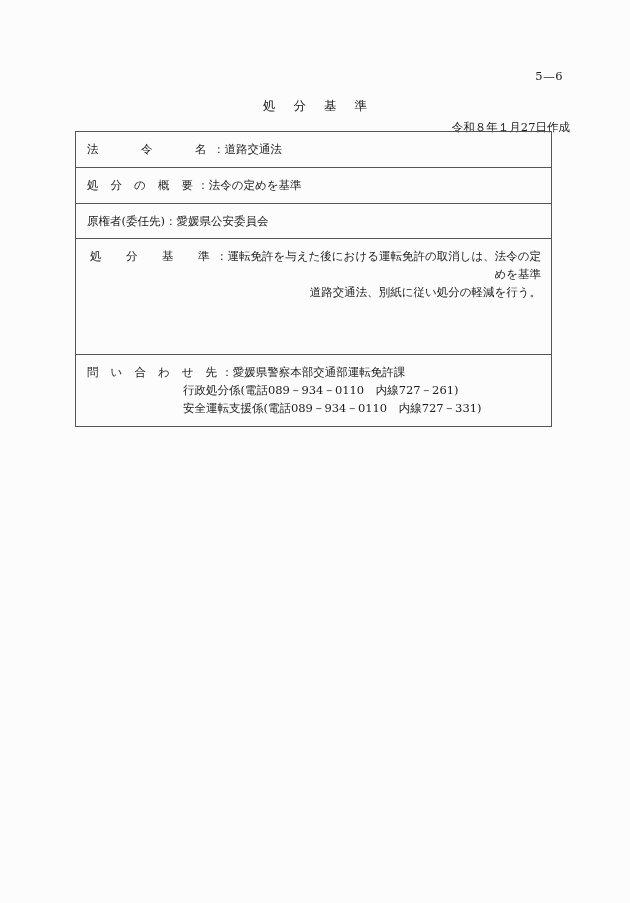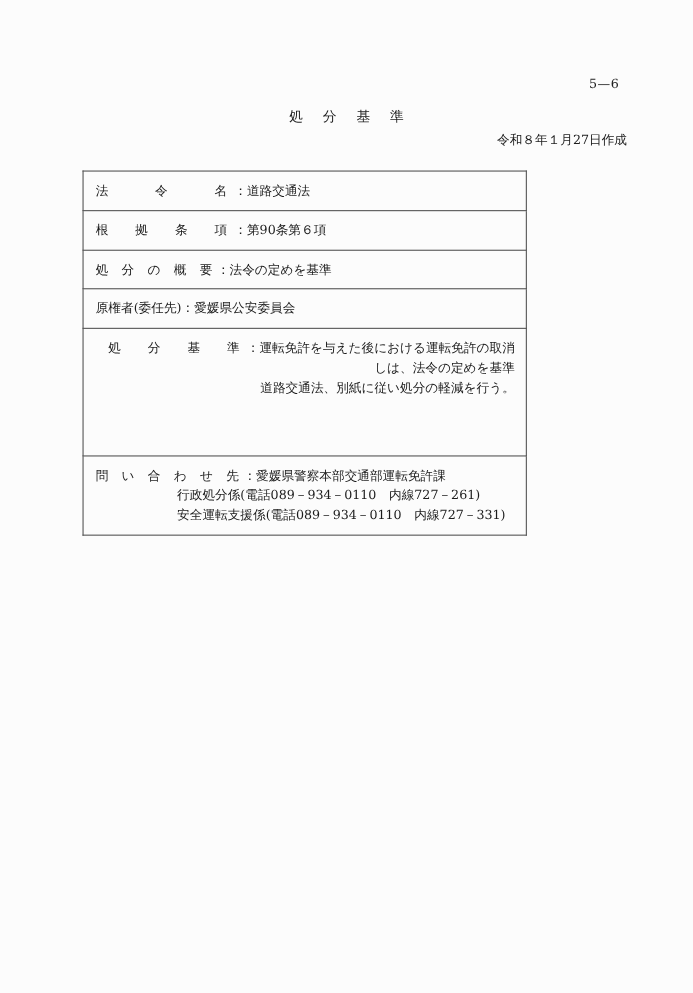--- a/index.html
+++ b/index.html
@@ -42,22 +42,22 @@
     top: 120px;
     right: 60px;
     font-size: 11.5px;
     white-space: nowrap;
   }
 
   
   .form-table {
     position: absolute;
     left: 75px;
-    top: 155px;
-    width: 404px;
+    top: 131px;
+    width: 477px;
     border-collapse: collapse;
     table-layout: fixed;
   }
   .form-table td {
     border: 1px solid #555;
     padding: 0;
     vertical-align: top;
   }
   .cell-inner {
     padding: 9px 10px 8px 11px;
@@ -75,46 +75,39 @@
   .colon { letter-spacing: 0px; }
   .value { letter-spacing: 0px; }
 
   .line2 {
     display: block;
     margin-left: 71px;
     letter-spacing: 0px;
   }
   .sub-line {
     display: block;
-    margin-left: 74px;
+    margin-left: 96px;
     letter-spacing: 0px;
     white-space: nowrap;
   }
   .nowrap { white-space: nowrap; }
 </style>
 </head>
 <body>
 
 <div class="page-marker">5—6</div>
 <div class="doc-title">処 分 基 準</div>
 <div class="doc-date">令和８年１月27日作成</div>
 
 <table class="form-table">
   <tbody>
     <tr class="row-short">
       <td>
         <div class="cell-inner">
           <span class="label">法　　令　　名</span><span class="colon">：</span><span class="value">道路交通法</span>
-        </div>
-      </td>
-    </tr>
-    <tr class="row-short">
-      <td>
-        <div class="cell-inner">
-          <span class="label">根　拠　条　項</span><span class="colon">：</span><span class="value">第90条第６項</span>
         </div>
       </td>
     </tr>
     <tr class="row-short">
       <td>
         <div class="cell-inner">
           <span class="label tight">処 分 の 概 要</span><span class="colon">：</span><span class="value">法令の定めを基準</span>
         </div>
       </td>
     </tr>

